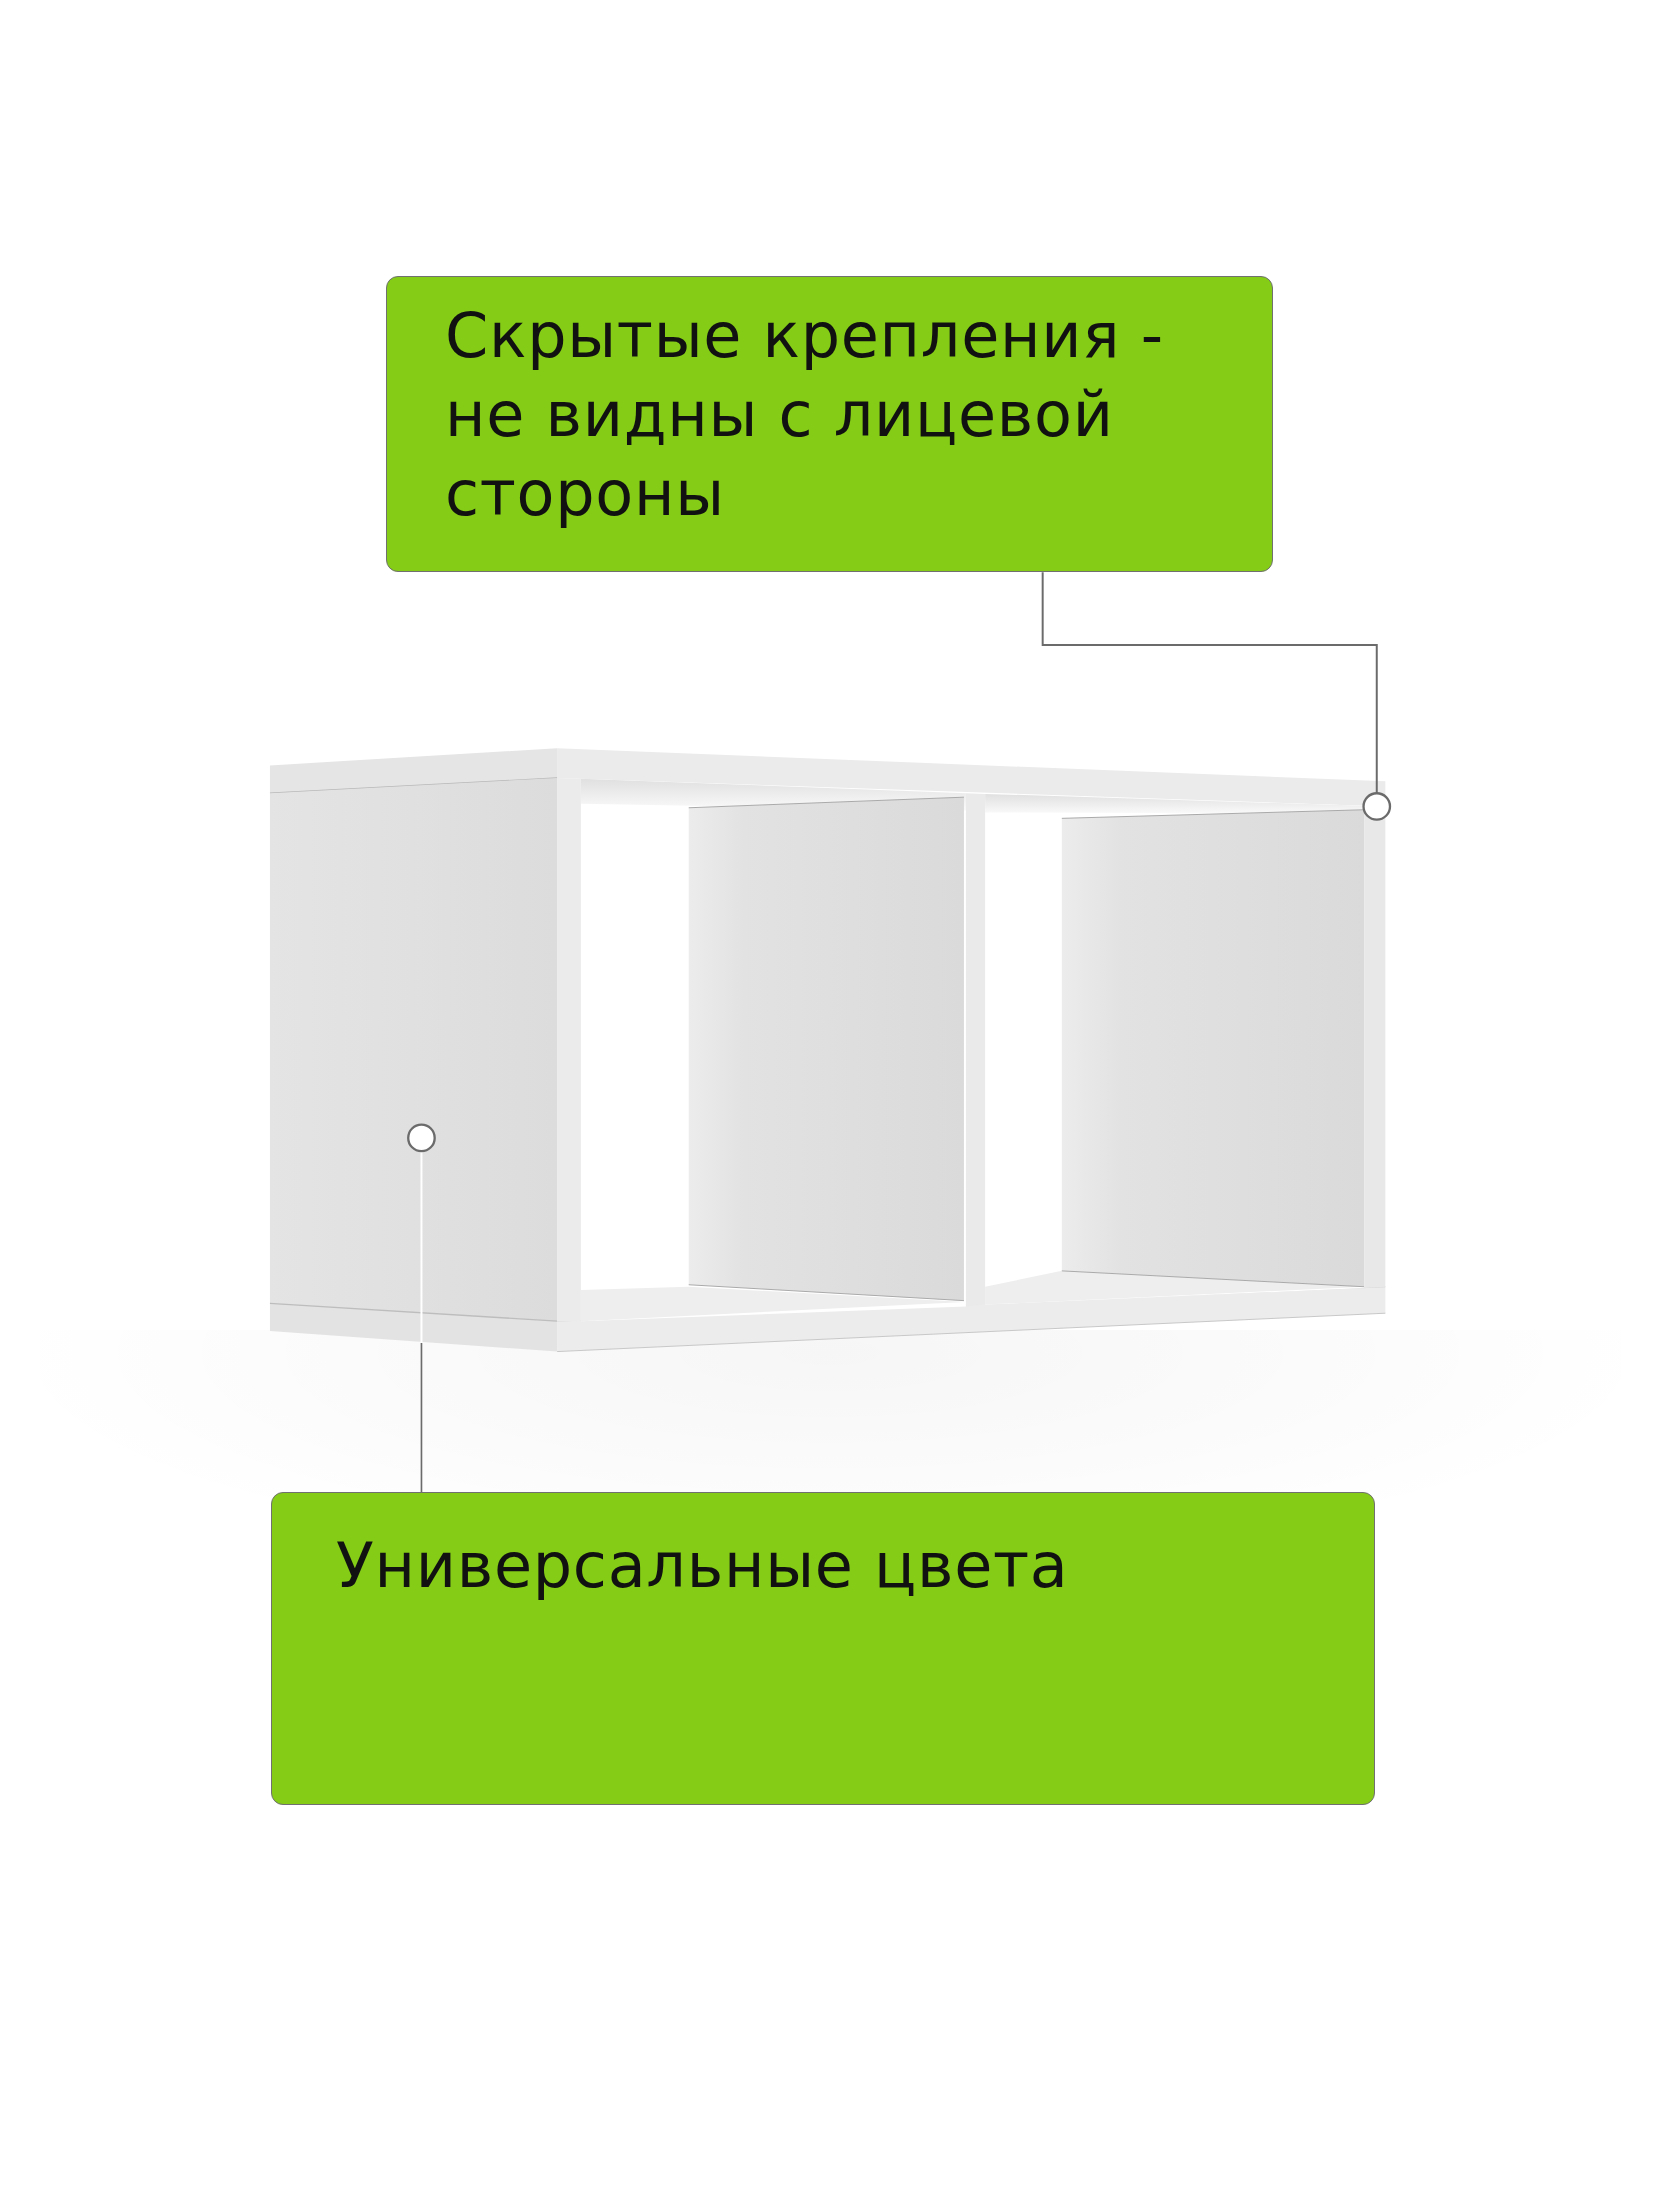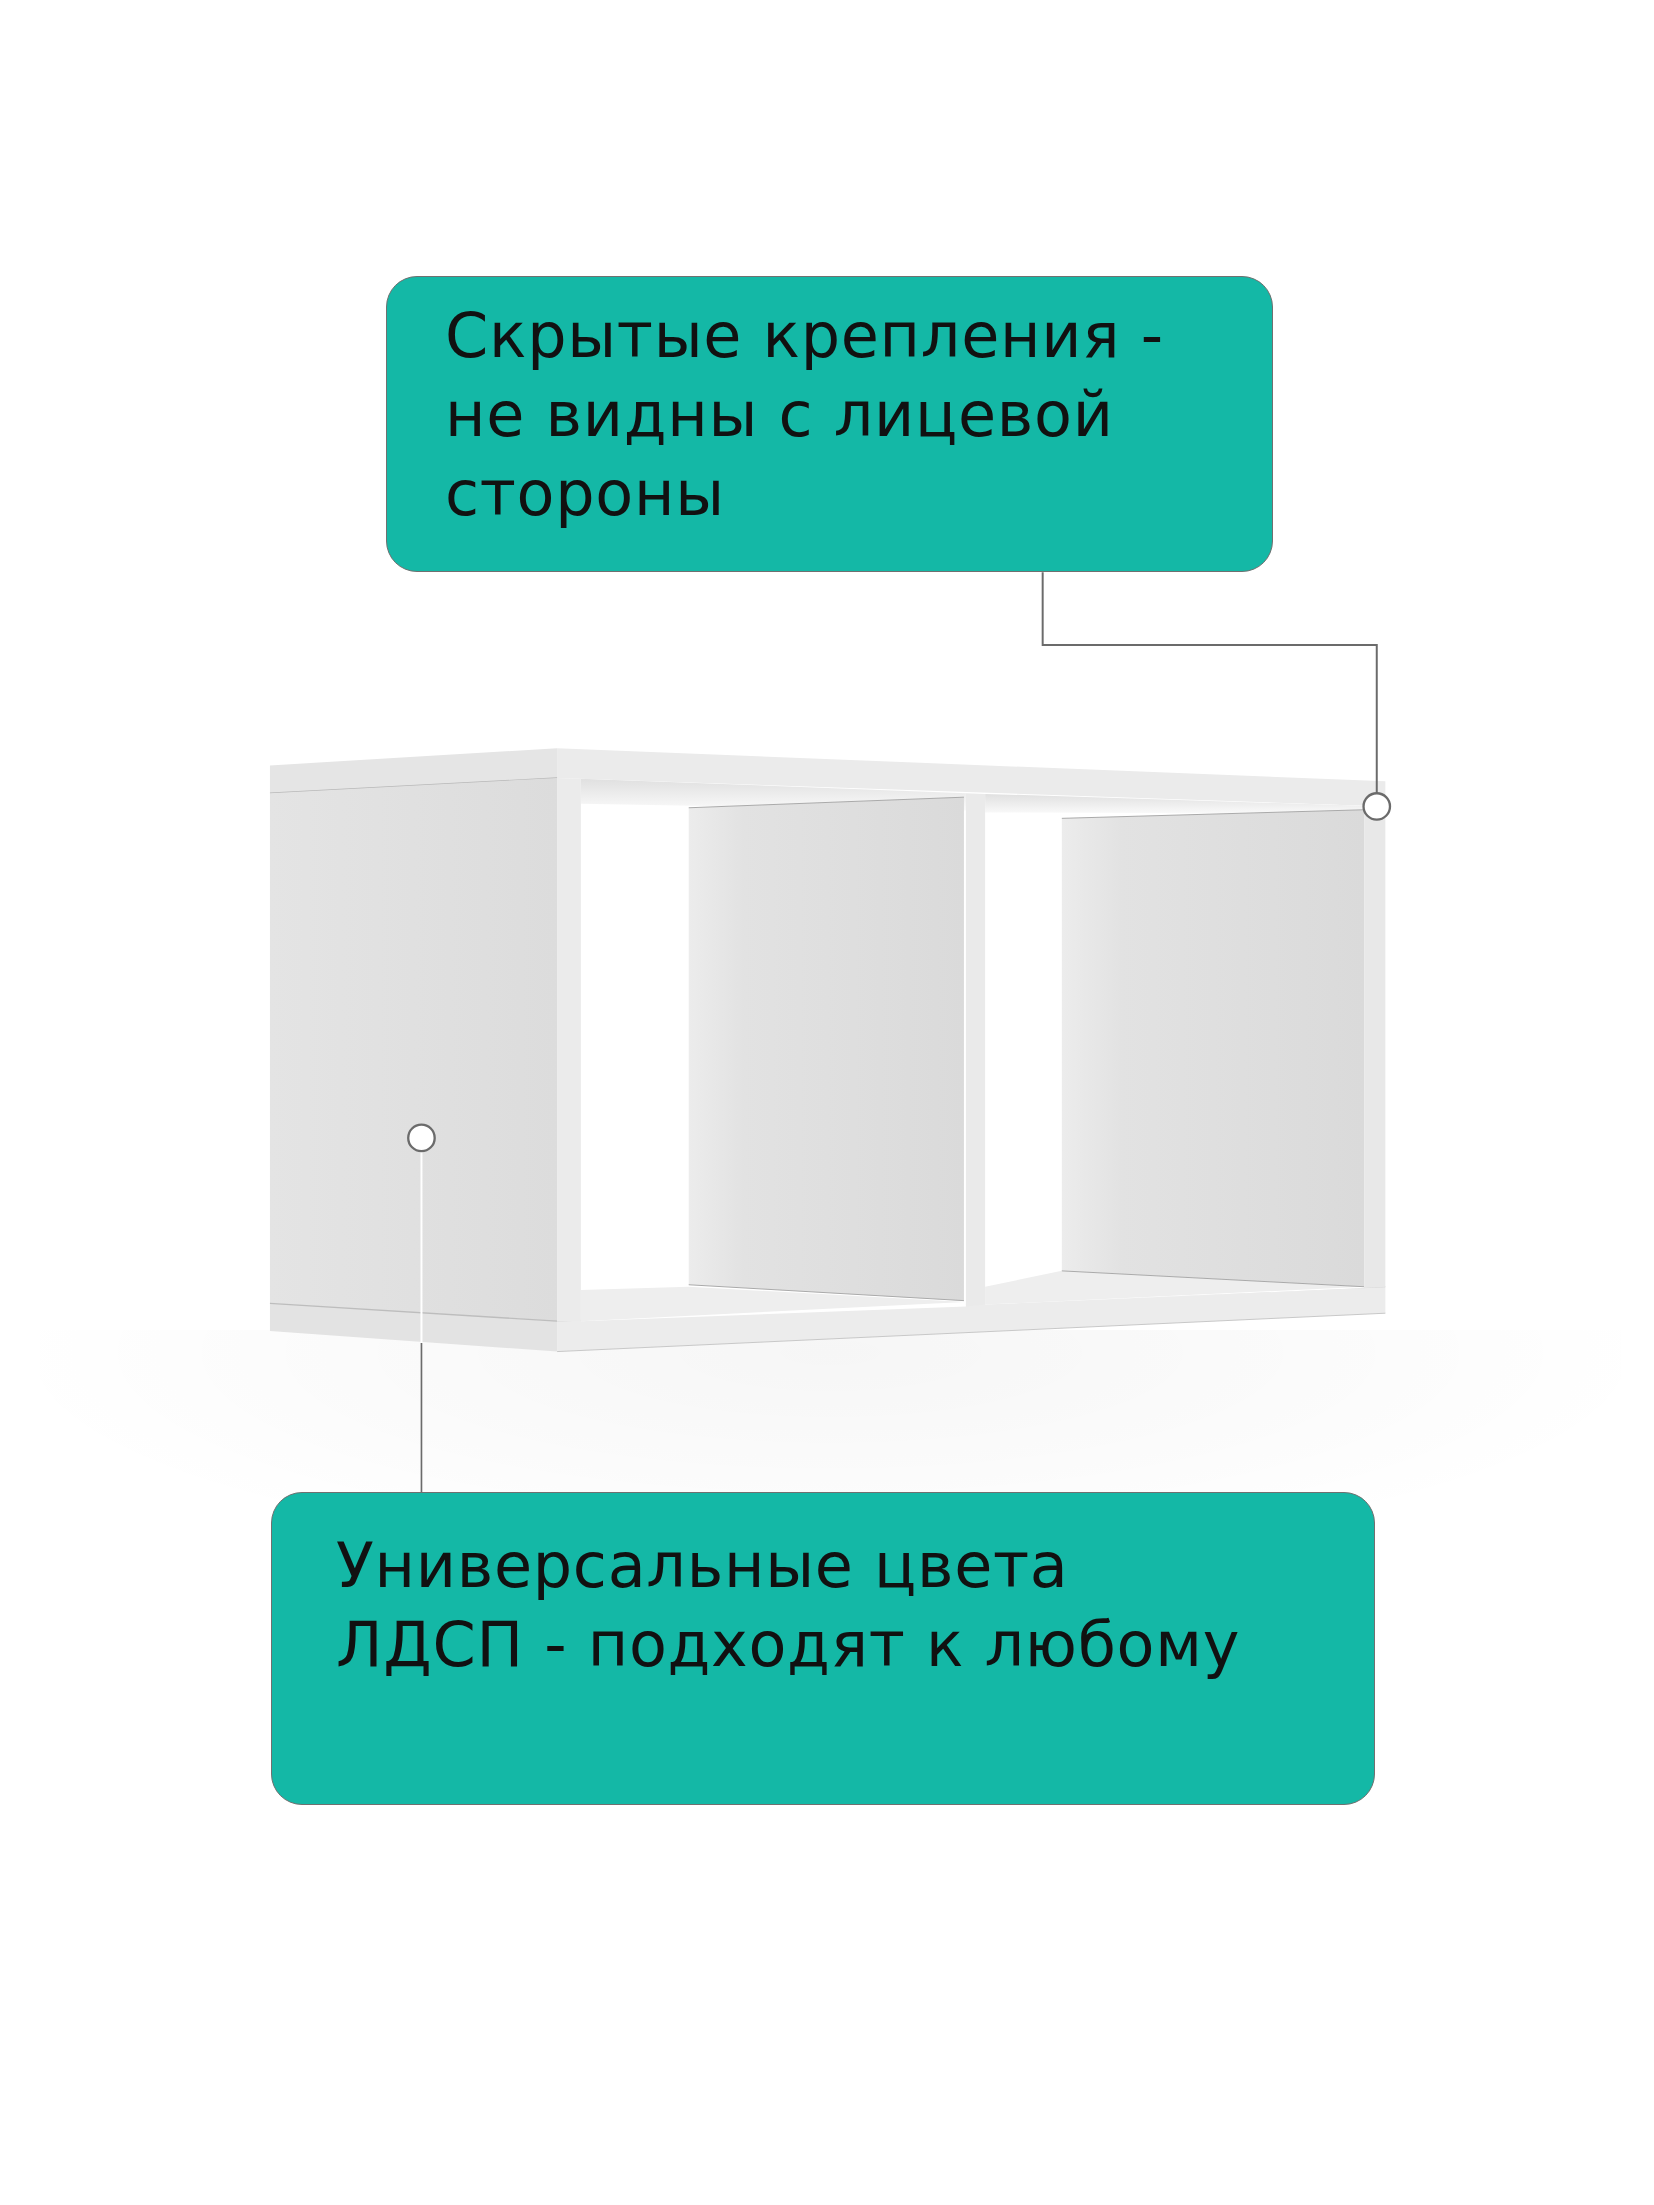--- a/index.html
+++ b/index.html
@@ -8,22 +8,22 @@
     background: #ffffff;
     font-family: "DejaVu Sans", sans-serif;
   }
   .floor-shadow {
     position: absolute; left: 40px; top: 1330px; width: 1581px; height: 225px;
     background: radial-gradient(ellipse at 50% 10%, rgba(0,0,0,0.035) 0%, rgba(0,0,0,0.015) 45%, rgba(0,0,0,0) 75%);
   }
   .shelf-svg { position: absolute; left: 0; top: 0; width: 1654px; height: 2205px; }
   .callout {
     position: absolute; box-sizing: border-box;
-    border: 1.7px solid #707070; background: #14b8a6;
-    border-radius: 31px;
+    border: 1.7px solid #707070; background: #84cc16;
+    border-radius: 12px;
   }
   .callout-text {
     position: absolute; color: #111111;
     font-size: 62px; line-height: 79px; letter-spacing: 0.7px;
     white-space: nowrap; margin: 0;
   }
   .callout-text span { display: block; }
   .callout-top { left: 386px; top: 276px; width: 887px; height: 296px; }
   .callout-top .callout-text { left: 58px; top: 18.5px; }
   .callout-bottom { left: 271px; top: 1492px; width: 1104px; height: 313px; padding-left: 20px; }
@@ -104,16 +104,15 @@
   <p class="callout-text">
     <span>Скрытые крепления -</span>
     <span>не видны с лицевой</span>
     <span>стороны</span>
   </p>
 </div>
 
 <div class="callout callout-bottom">
   <p class="callout-text">
     <span>Универсальные цвета</span>
-    <span>ЛДСП - подходят к любому</span>
   </p>
 </div>
 
 
 </body></html>

